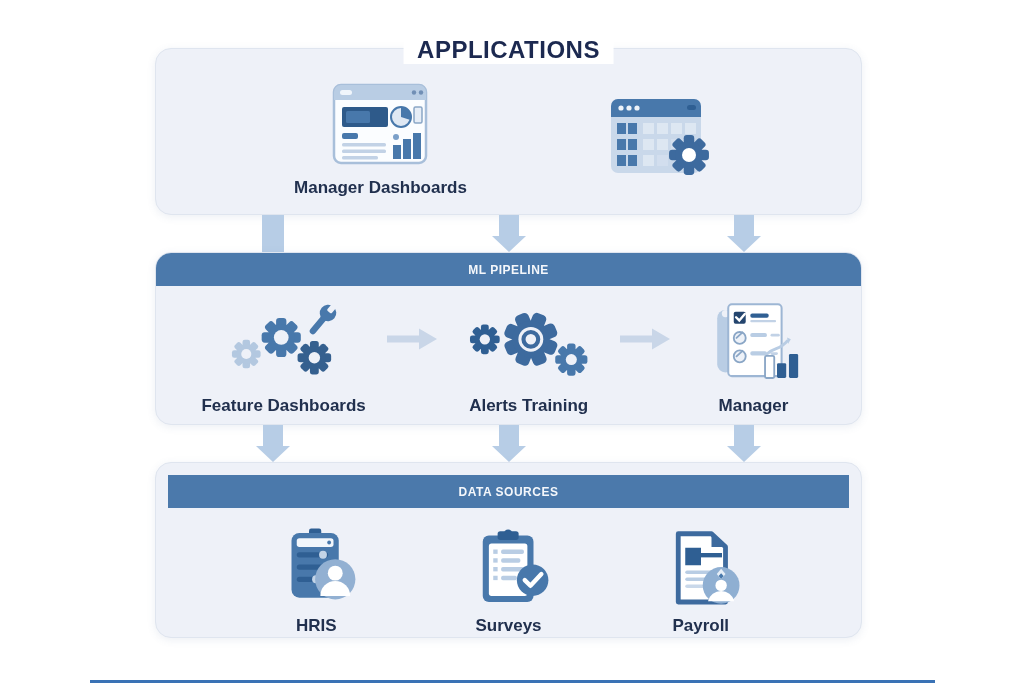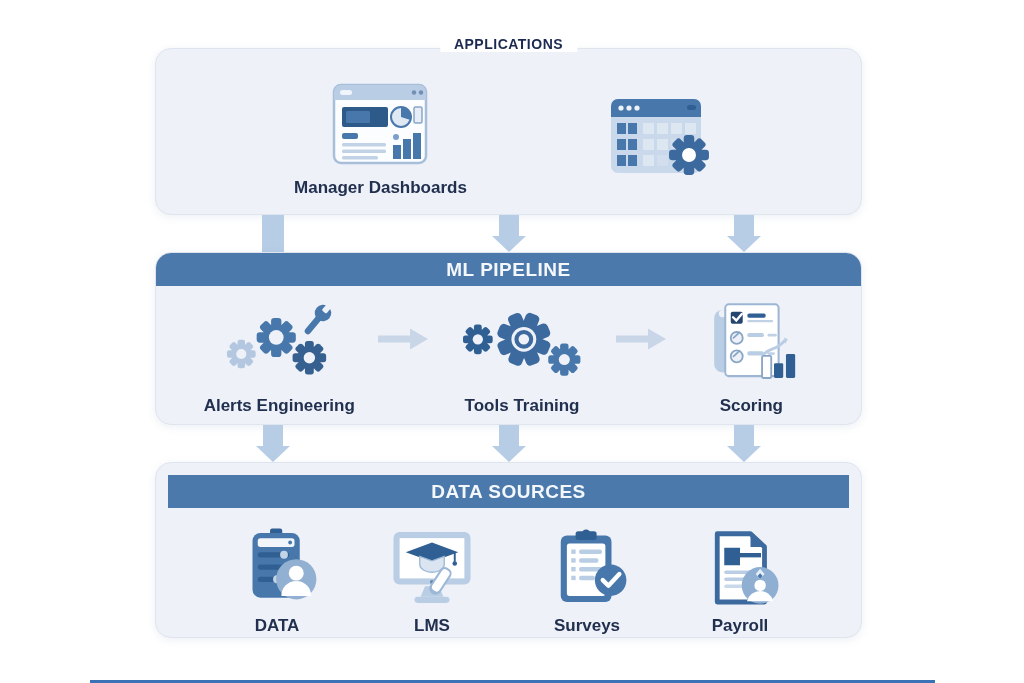--- a/index.html
+++ b/index.html
@@ -16,26 +16,26 @@
     box-shadow:0 2px 8px rgba(70,100,150,.10);
     box-sizing:border-box;
   }
   .app-box{top:48px;height:167px;}
   .ml-box{top:252px;height:173px;padding:0;overflow:hidden;}
   .ds-box{top:462px;height:176px;padding:12px;overflow:hidden;}
 
   .legend-title{
     position:absolute;top:-13px;left:50%;transform:translateX(-50%);
     background:#ffffff;padding:0 14px;white-space:nowrap;
-    font-size:14px;font-weight:800;letter-spacing:.5px;color:#1c2950;
+    font-size:24px;font-weight:800;letter-spacing:.5px;color:#1c2950;
   }
   .band{
     height:33px;background:#4b79ab;
     display:flex;align-items:center;justify-content:center;
-    color:#f4f7fb;font-size:19px;font-weight:700;letter-spacing:.5px;
+    color:#f4f7fb;font-size:12px;font-weight:700;letter-spacing:.5px;
   }
 
   .row{display:flex;align-items:center;justify-content:space-evenly;}
   .app-box .row{height:100%;padding:6px 10px 0 10px;align-items:center;}
   .ml-row{height:140px;padding:0 26px;}
   .ds-row{height:143px;padding:0 14px;}
 
   .node{display:flex;flex-direction:column;align-items:center;}
   .icon-wrap{height:94px;display:flex;align-items:flex-end;justify-content:center;}
   .ds-row .icon-wrap{height:86px;}
@@ -171,41 +171,41 @@
               <rect x="-3.5" y="-2" width="7" height="25" rx="3.5" fill="#4878ab"></rect>
               <circle cx="0" cy="-6" r="9" fill="#4878ab"></circle>
               <rect x="-3.2" y="-17" width="6.4" height="9.5" rx="1.5" fill="#eef1f8"></rect>
             </g>
             <use href="#gear8" transform="translate(72,44) scale(1.12)" fill="#4878ab"></use>
             <circle cx="72" cy="44" r="8" fill="#eef1f8"></circle>
             <use href="#gear8" transform="translate(108,66) scale(.96)" fill="#35608f"></use>
             <circle cx="108" cy="66" r="6.2" fill="#eef1f8"></circle>
           </svg>
         </div>
-        <div class="label">Alerts Engineering</div>
+        <div class="label">Feature Dashboards</div>
       </div>
 
       <svg class="harrow" width="54" height="26" viewBox="0 0 54 26">
         <path d="M2 9.5 h32 v-7 l18 10.5 -18 10.5 v-7 H2 z" fill="#c9d6e8"></path>
       </svg>
 
       <div class="node">
         <div class="icon-wrap">
           <svg width="140" height="92" viewBox="0 0 150 100">
             <use href="#gear8" transform="translate(27,46) scale(.85)" fill="#2f5f93"></use>
             <circle cx="27" cy="46" r="5.6" fill="#eef1f8"></circle>
             <use href="#gear8" transform="translate(77,46) scale(1.55) rotate(22)" fill="#3d6a9e"></use>
             <circle cx="77" cy="46" r="13.5" fill="#eef1f8"></circle>
             <circle cx="77" cy="46" r="8" fill="none" stroke="#3d6a9e" stroke-width="4.5"></circle>
             <path d="M89 34 a17 17 0 0 1 4 14" stroke="#3d6a9e" stroke-width="3" fill="none" stroke-linecap="round"></path>
             <use href="#gear8" transform="translate(121,68) scale(.92)" fill="#4878ab"></use>
             <circle cx="121" cy="68" r="6" fill="#eef1f8"></circle>
           </svg>
         </div>
-        <div class="label">Tools Training</div>
+        <div class="label">Alerts Training</div>
       </div>
 
       <svg class="harrow" width="54" height="26" viewBox="0 0 54 26">
         <path d="M2 9.5 h32 v-7 l18 10.5 -18 10.5 v-7 H2 z" fill="#c9d6e8"></path>
       </svg>
 
       <div class="node">
         <div class="icon-wrap">
           <svg width="124" height="92" viewBox="0 0 124 100">
             <rect x="22" y="14" width="18" height="68" rx="9" fill="#b9cde4"></rect>
@@ -223,21 +223,21 @@
             <path d="M43 64.5 l6.5 -6" stroke="#8aa6c6" stroke-width="2" stroke-linecap="round"></path>
             <rect x="58" y="59" width="18" height="4.5" rx="2" fill="#b9cde4"></rect>
             <rect x="80" y="60" width="8" height="3" rx="1.5" fill="#c2d2e6"></rect>
             <path d="M76 62 c8 -8 14 -4 22 -14" stroke="#b9cde4" stroke-width="3.2" fill="none" stroke-linecap="round"></path>
             <path d="M98 44 l4 2 -3 5 z" fill="#b9cde4"></path>
             <rect x="74" y="64" width="10" height="24" rx="1.5" fill="#ffffff" stroke="#8aa6c6" stroke-width="2"></rect>
             <rect x="87" y="72" width="10" height="16" rx="1.5" fill="#2f5f93"></rect>
             <rect x="100" y="62" width="10" height="26" rx="1.5" fill="#2f5f93"></rect>
           </svg>
         </div>
-        <div class="label">Scoring</div>
+        <div class="label">Manager</div>
       </div>
 
     </div>
   </section>
 
   <div class="vgap vgap-2">
     <div class="vslot">
         <div class="varrow">
           <div class="bar"></div>
           <div class="head"></div>
@@ -272,43 +272,23 @@
               <circle cx="66" cy="34" r="4.5" fill="#c3d4e7"></circle>
             <rect x="36" y="45" width="36" height="6" rx="3" fill="#2f5f93"></rect>
               <circle cx="70" cy="48" r="4.5" fill="#c3d4e7"></circle>
             <rect x="36" y="59" width="36" height="6" rx="3" fill="#2f5f93"></rect>
               <circle cx="58" cy="62" r="4.5" fill="#c3d4e7"></circle>
             <circle cx="80" cy="62" r="23" fill="#92b0d2"></circle>
             <circle cx="80" cy="55" r="8.5" fill="#ffffff"></circle>
             <path d="M63 81 a17 17 0 0 1 34 0 z" fill="#ffffff"></path>
           </svg>
         </div>
-        <div class="label">DATA</div>
-      </div>
-
-      <div class="node">
-        <div class="icon-wrap">
-          <svg width="120" height="84" viewBox="0 0 120 96">
-            <rect x="16" y="8" width="88" height="60" rx="7" fill="#b9cde4"></rect>
-            <rect x="23" y="15" width="74" height="46" fill="#ffffff"></rect>
-            <path d="M52 70 h16 l5 12 h-26 z" fill="#b9cde4"></path>
-            <rect x="40" y="82" width="40" height="7" rx="3.5" fill="#b9cde4"></rect>
-            <path d="M60 20 L90 31 L60 42 L30 31 Z" fill="#2f5f93"></path>
-            <path d="M46 36 v9 c0 5 6.5 9 14 9 s14 -4 14 -9 v-9 l-14 5 z" fill="#dbe5f1" stroke="#9db8d6" stroke-width="1.5"></path>
-            <path d="M86 32 v10" stroke="#2f5f93" stroke-width="2.2"></path>
-              <circle cx="86" cy="44" r="2.6" fill="#2f5f93"></circle>
-            <circle cx="60" cy="65" r="2.2" fill="#5e82ab"></circle>
-            <g transform="translate(76,54) rotate(33)">
-              <rect x="-6" y="-4" width="12" height="30" rx="5" fill="#ffffff" stroke="#9db8d6" stroke-width="2.4"></rect>
-              <path d="M-6 22 a6 6 0 0 0 12 0" fill="none" stroke="#9db8d6" stroke-width="2.4"></path>
-            </g>
-          </svg>
-        </div>
-        <div class="label">LMS</div>
-      </div>
+        <div class="label">HRIS</div>
+      </div>
+
 
       <div class="node">
         <div class="icon-wrap">
           <svg width="116" height="84" viewBox="0 0 116 96">
             <rect x="28" y="12" width="58" height="76" rx="7" fill="#4878ab"></rect>
             <rect x="35" y="21" width="44" height="60" rx="3" fill="#ffffff"></rect>
             <circle cx="57" cy="10" r="5" fill="#2f5f93"></circle>
             <rect x="45" y="7" width="24" height="10" rx="3" fill="#2f5f93"></rect>
             <rect x="40" y="28" width="5" height="5" fill="#b9cde4"></rect>
               <rect x="49" y="28" width="26" height="5" rx="2" fill="#b9cde4"></rect>

